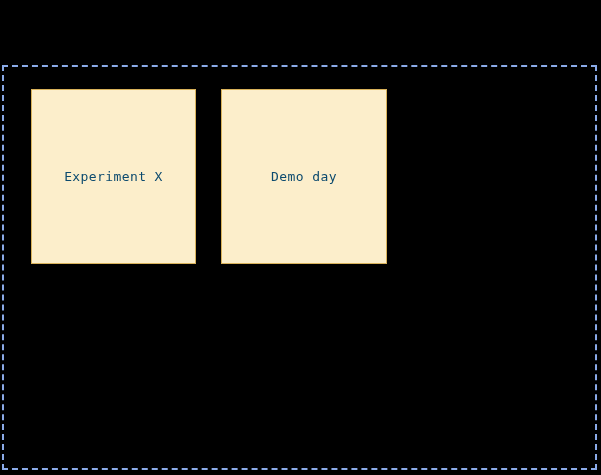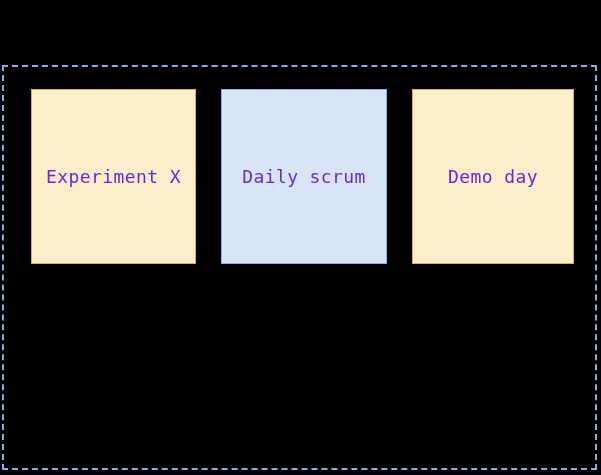--- a/index.html
+++ b/index.html
@@ -55,44 +55,41 @@
   .card.cream {
     background: #fceecb;
     border-color: #d9b25b;
   }
   .card.blue {
     background: #d8e5f8;
     border-color: #8cb4e8;
   }
 
   .card-label {
-    color: #6d28d9;
+    color: #0c4a6e;
     font-family: "DejaVu Sans Mono", "Liberation Mono", monospace;
-    font-size: 18px;
+    font-size: 13px;
     line-height: 19px;
     letter-spacing: 0.4px;
     white-space: pre-line;
     padding: 0 6px;
   }
 </style>
 </head>
 <body>
 
 <div id="board-region">
 
   <div id="card-grid">
 
     <div class="card cream">
       <span class="card-label">Experiment X</span>
     </div>
 
 
-    <div class="card blue">
-      <span class="card-label">Daily scrum</span>
-    </div>
 
 
 
     <div class="card cream">
       <span class="card-label">Demo day</span>
     </div>
 
   </div>
 </div>
 

